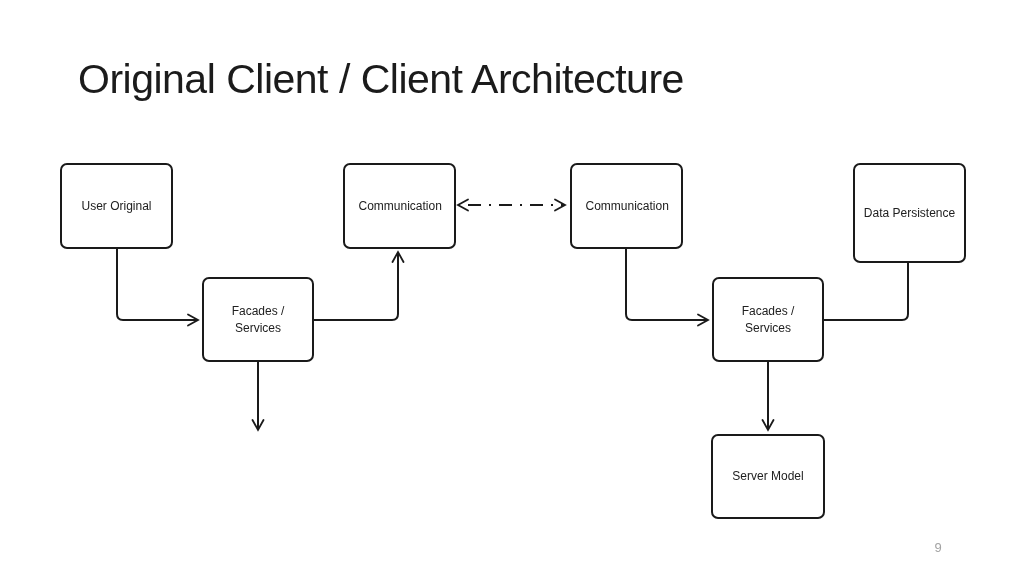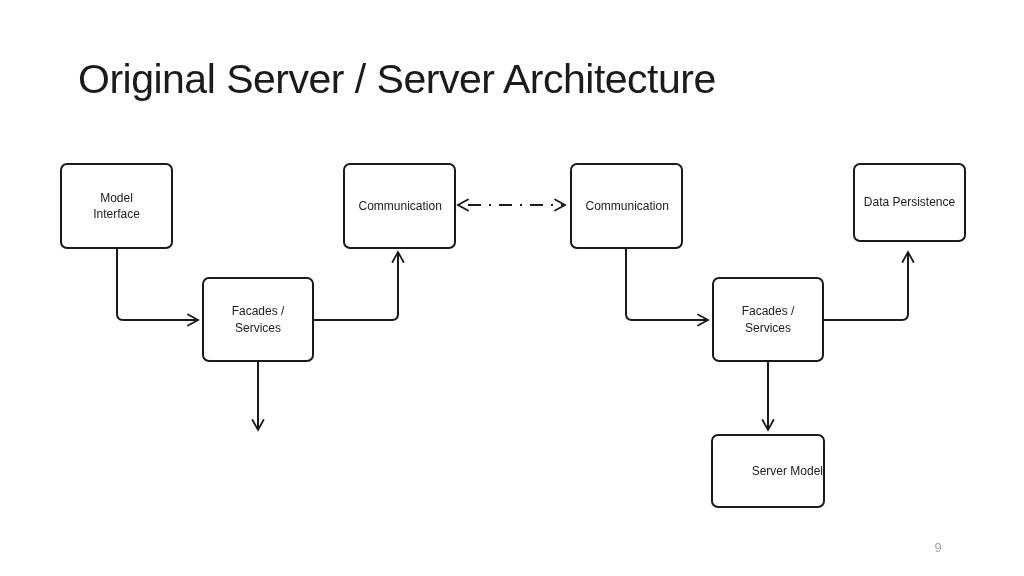--- a/index.html
+++ b/index.html
@@ -58,21 +58,21 @@
     text-align: center;
     font-size: 13px;
     color: #a3a3a3;
   }
 </style>
 </head>
 <body>
 
 <div class="slide">
 
-  <div class="slide-title">Original Server / Server Architecture</div>
+  <div class="slide-title">Original Client / Client Architecture</div>
 
   <svg class="connector-layer" width="1024" height="576" viewBox="0 0 1024 576">
     <defs>
       <marker id="arrowOpen" markerWidth="16" markerHeight="16" refX="12" refY="7" orient="auto-start-reverse" markerUnits="userSpaceOnUse">
         <path d="M2,1.5 L12,7 L2,12.5" fill="none" stroke="#1a1a1a" stroke-width="1.8" stroke-linecap="round"></path>
       </marker>
     </defs>
 
     <path d="M117,249 V314 Q117,320 123,320 H198" fill="none" stroke="#1a1a1a" stroke-width="2" marker-end="url(#arrowOpen)"></path>
 
@@ -83,43 +83,43 @@
     <path d="M626,249 V314 Q626,320 632,320 H708" fill="none" stroke="#1a1a1a" stroke-width="2" marker-end="url(#arrowOpen)"></path>
 
     <path d="M824,320 H902 Q908,320 908,314 V252" fill="none" stroke="#1a1a1a" stroke-width="2" marker-end="url(#arrowOpen)"></path>
 
     <path d="M258,362 V430" fill="none" stroke="#1a1a1a" stroke-width="2" marker-end="url(#arrowOpen)"></path>
 
     <path d="M768,362 V430" fill="none" stroke="#1a1a1a" stroke-width="2" marker-end="url(#arrowOpen)"></path>
   </svg>
 
   <div class="node" style="left:60px; top:163px; width:113px; height:86px;">
-    <span class="node-label">Model Interface</span>
+    <span class="node-label">User Original</span>
   </div>
 
   <div class="node" style="left:343px; top:163px; width:113px; height:86px;">
     <span class="node-label">Communication</span>
   </div>
 
   <div class="node" style="left:570px; top:163px; width:113px; height:86px;">
     <span class="node-label">Communication</span>
   </div>
 
-  <div class="node" style="left:853px; top:163px; width:113px; height:79px;">
+  <div class="node" style="left:853px; top:163px; width:113px; height:100px;">
     <span class="node-label" style="max-width:100px;">Data Persistence</span>
   </div>
 
   <div class="node" style="left:202px; top:277px; width:112px; height:85px;">
     <span class="node-label">Facades / Services</span>
   </div>
 
   <div class="node" style="left:712px; top:277px; width:112px; height:85px;">
     <span class="node-label">Facades / Services</span>
   </div>
 
 
-  <div class="node" style="left:711px; top:434px; width:114px; height:74px;justify-content:flex-end;">
+  <div class="node" style="left:711px; top:434px; width:114px; height:85px;">
     <span class="node-label">Server Model</span>
   </div>
 
   <div class="page-number">9</div>
 
 </div>
 
 </body></html>

